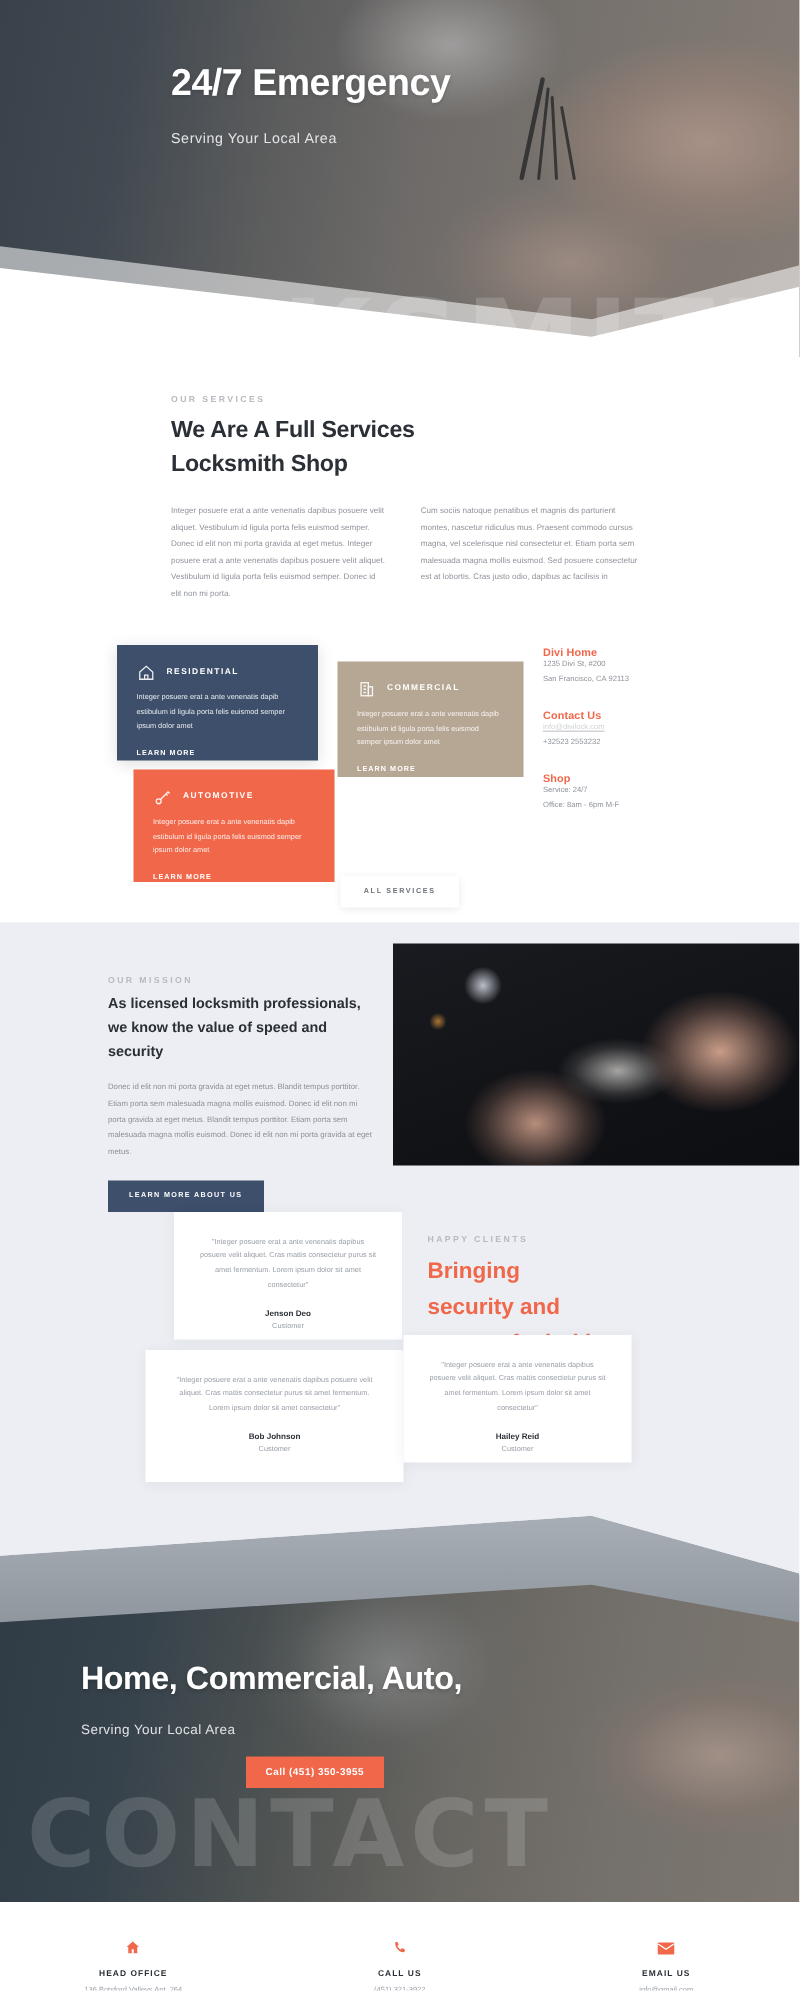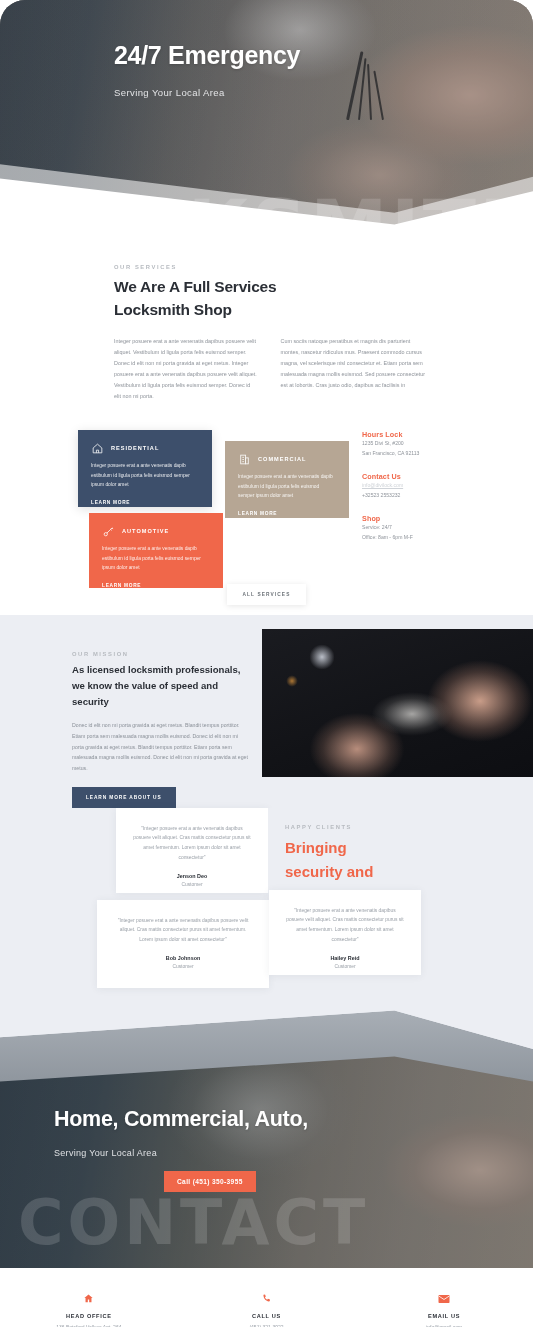--- a/index.html
+++ b/index.html
@@ -3,21 +3,21 @@
 <meta charset="utf-8">
 <style>
   * { box-sizing: border-box; margin: 0; padding: 0; }
   html, body {
     width: 533px;
     height: 1327px;
     background: #ffffff;
     font-family: "Liberation Sans", sans-serif;
     overflow: hidden;
   }
-  .page { position: relative; width: 533px; height: 1327px; overflow: hidden; border-radius: 25px; }
+  .page { position: relative; width: 533px; height: 1327px; overflow: hidden; }
 
   
   .hero {
     position: relative;
     width: 533px;
     height: 238px;
     overflow: hidden;
     background: #6f6964;
   }
   .hero-photo {
@@ -405,21 +405,21 @@
               <path d="M16 8l2 2"></path>
               <path d="M18.5 5.5l2 2"></path>
           </svg>
           <div class="card-label">AUTOMOTIVE</div>
         </div>
         <div class="card-body">Integer posuere erat a ante venenatis dapib estibulum id ligula porta felis euismod semper ipsum dolor amet</div>
         <a class="card-link">LEARN MORE</a>
       </div>
 
       <div class="contact-col">
-        <div class="cc-title">Hours Lock</div>
+        <div class="cc-title">Divi Home</div>
         <div class="cc-line">1235 Divi St, #200</div>
         <div class="cc-line">San Francisco, CA 92113</div>
 
         <div class="cc-block">
           <div class="cc-title">Contact Us</div>
           <a class="cc-link">info@divilock.com</a>
           <div class="cc-line">+32523 2553232</div>
         </div>
 
         <div class="cc-block">

